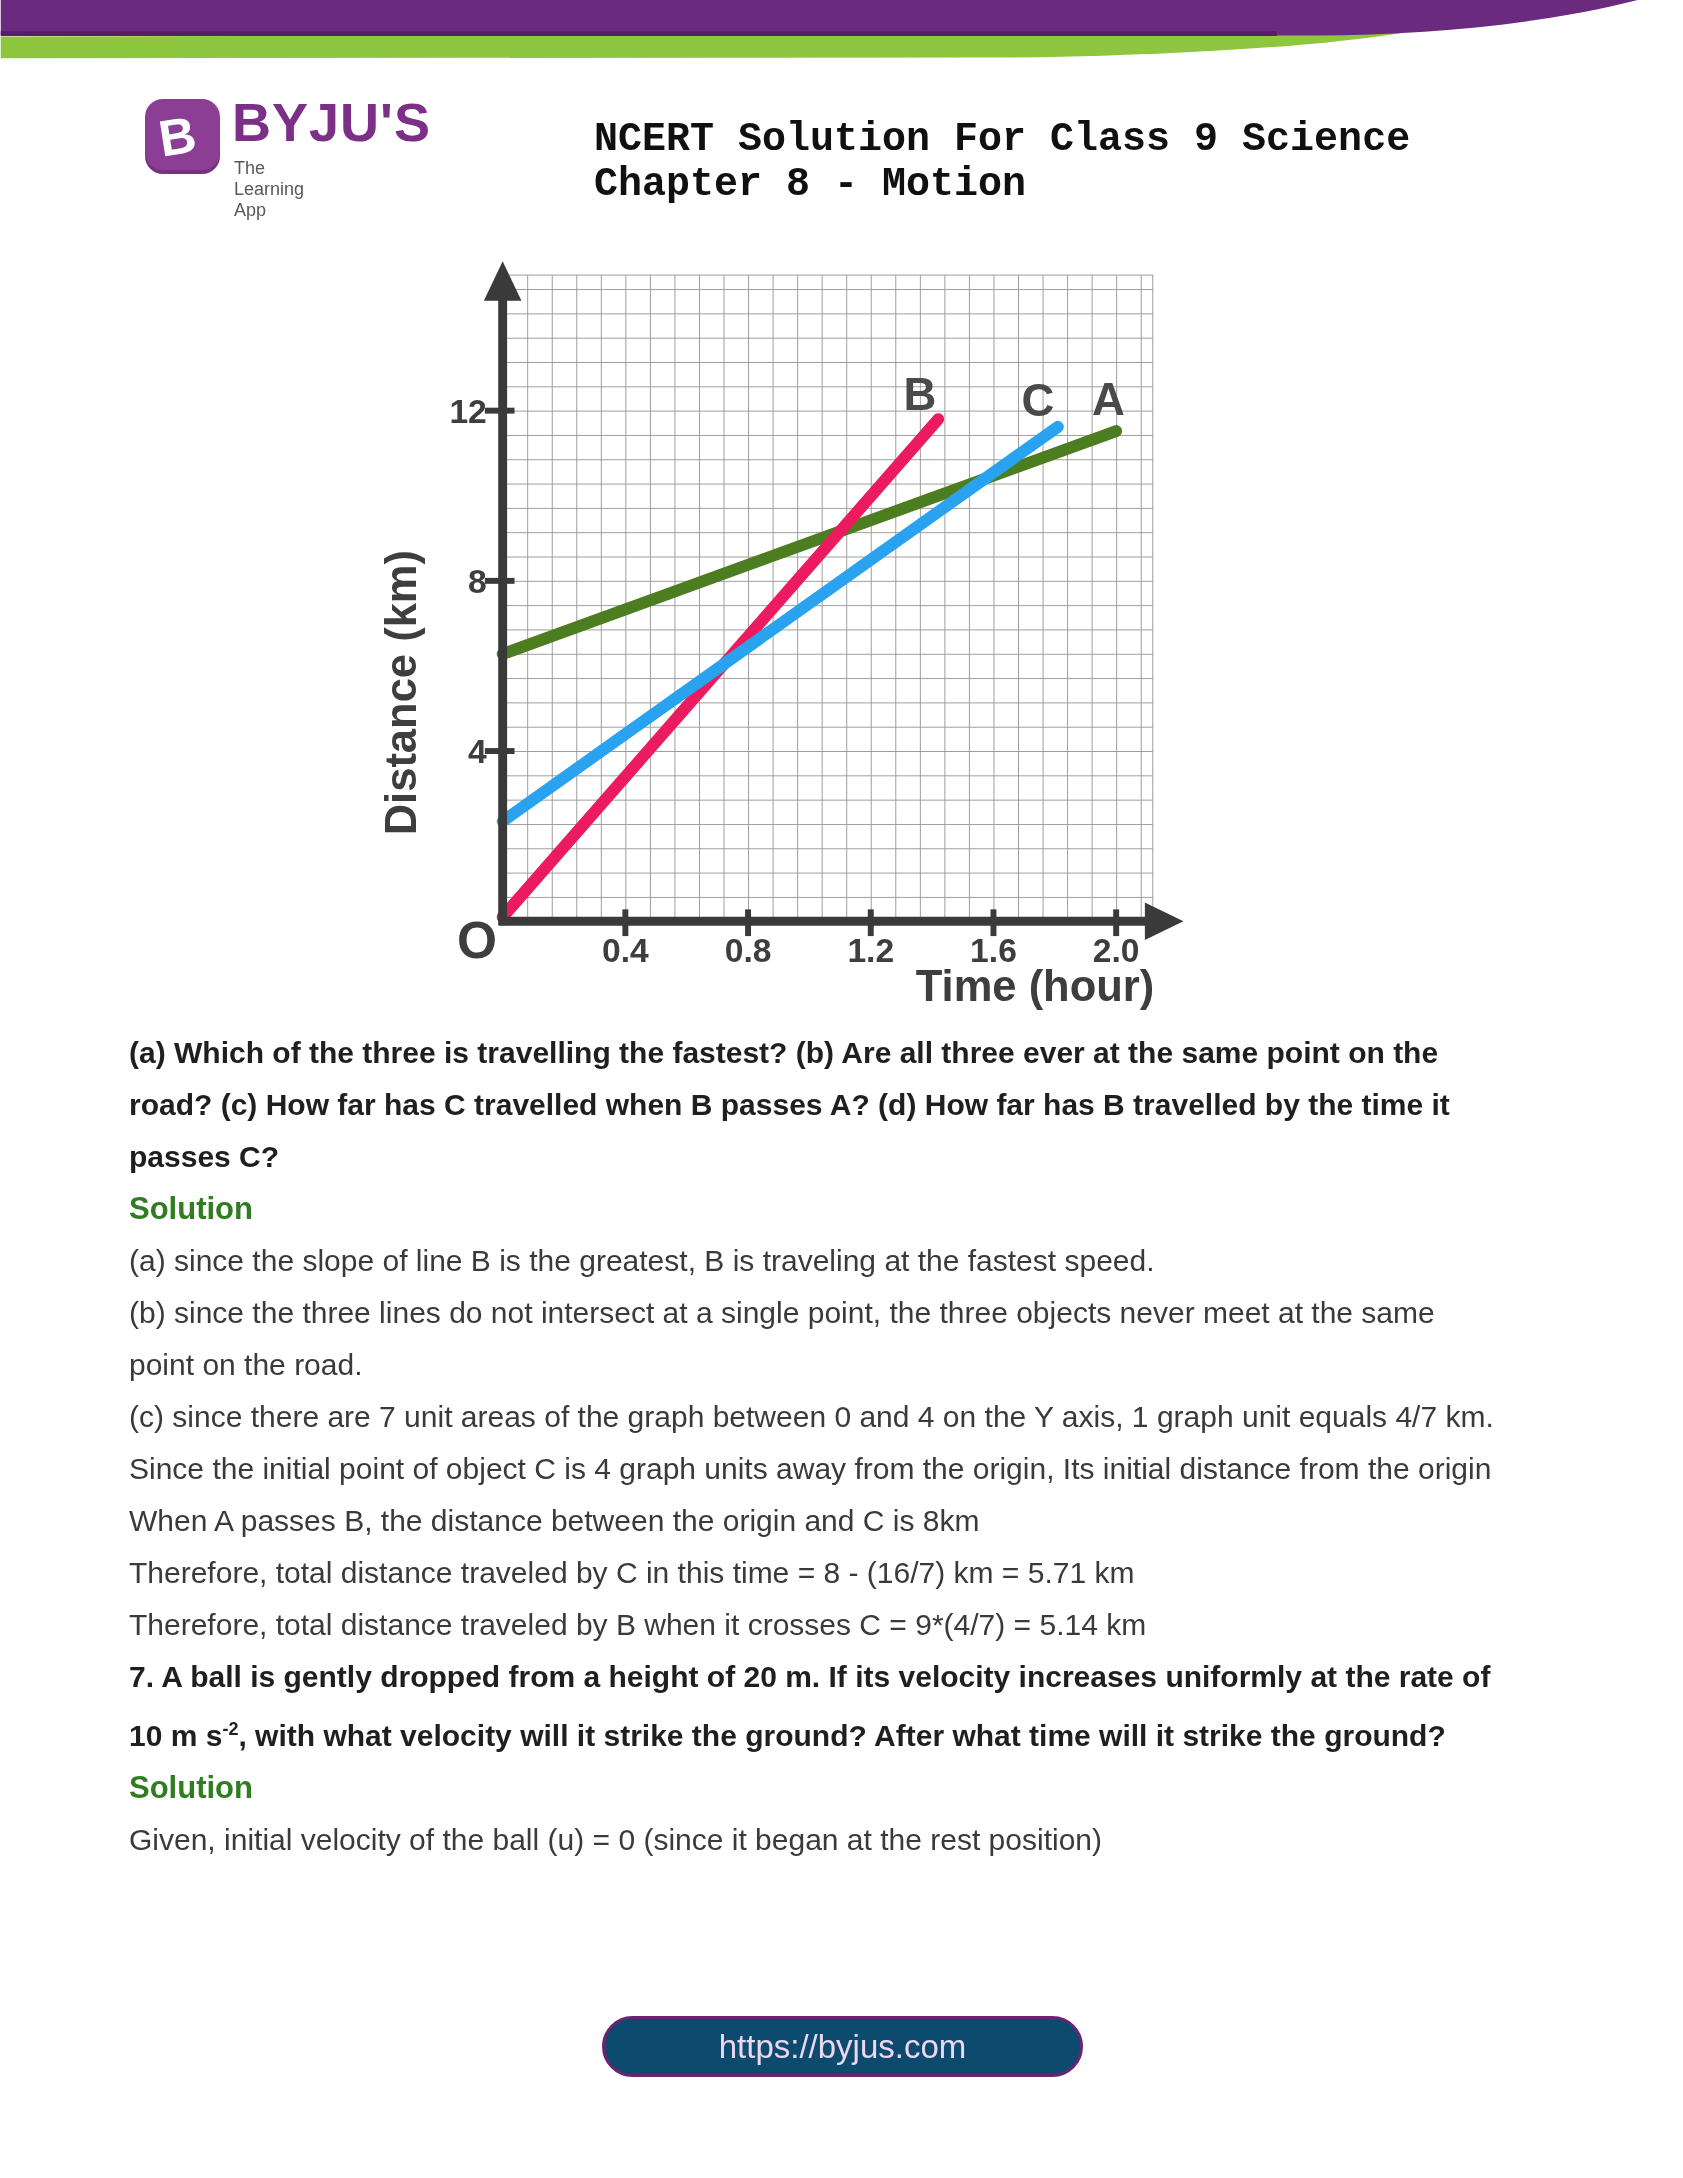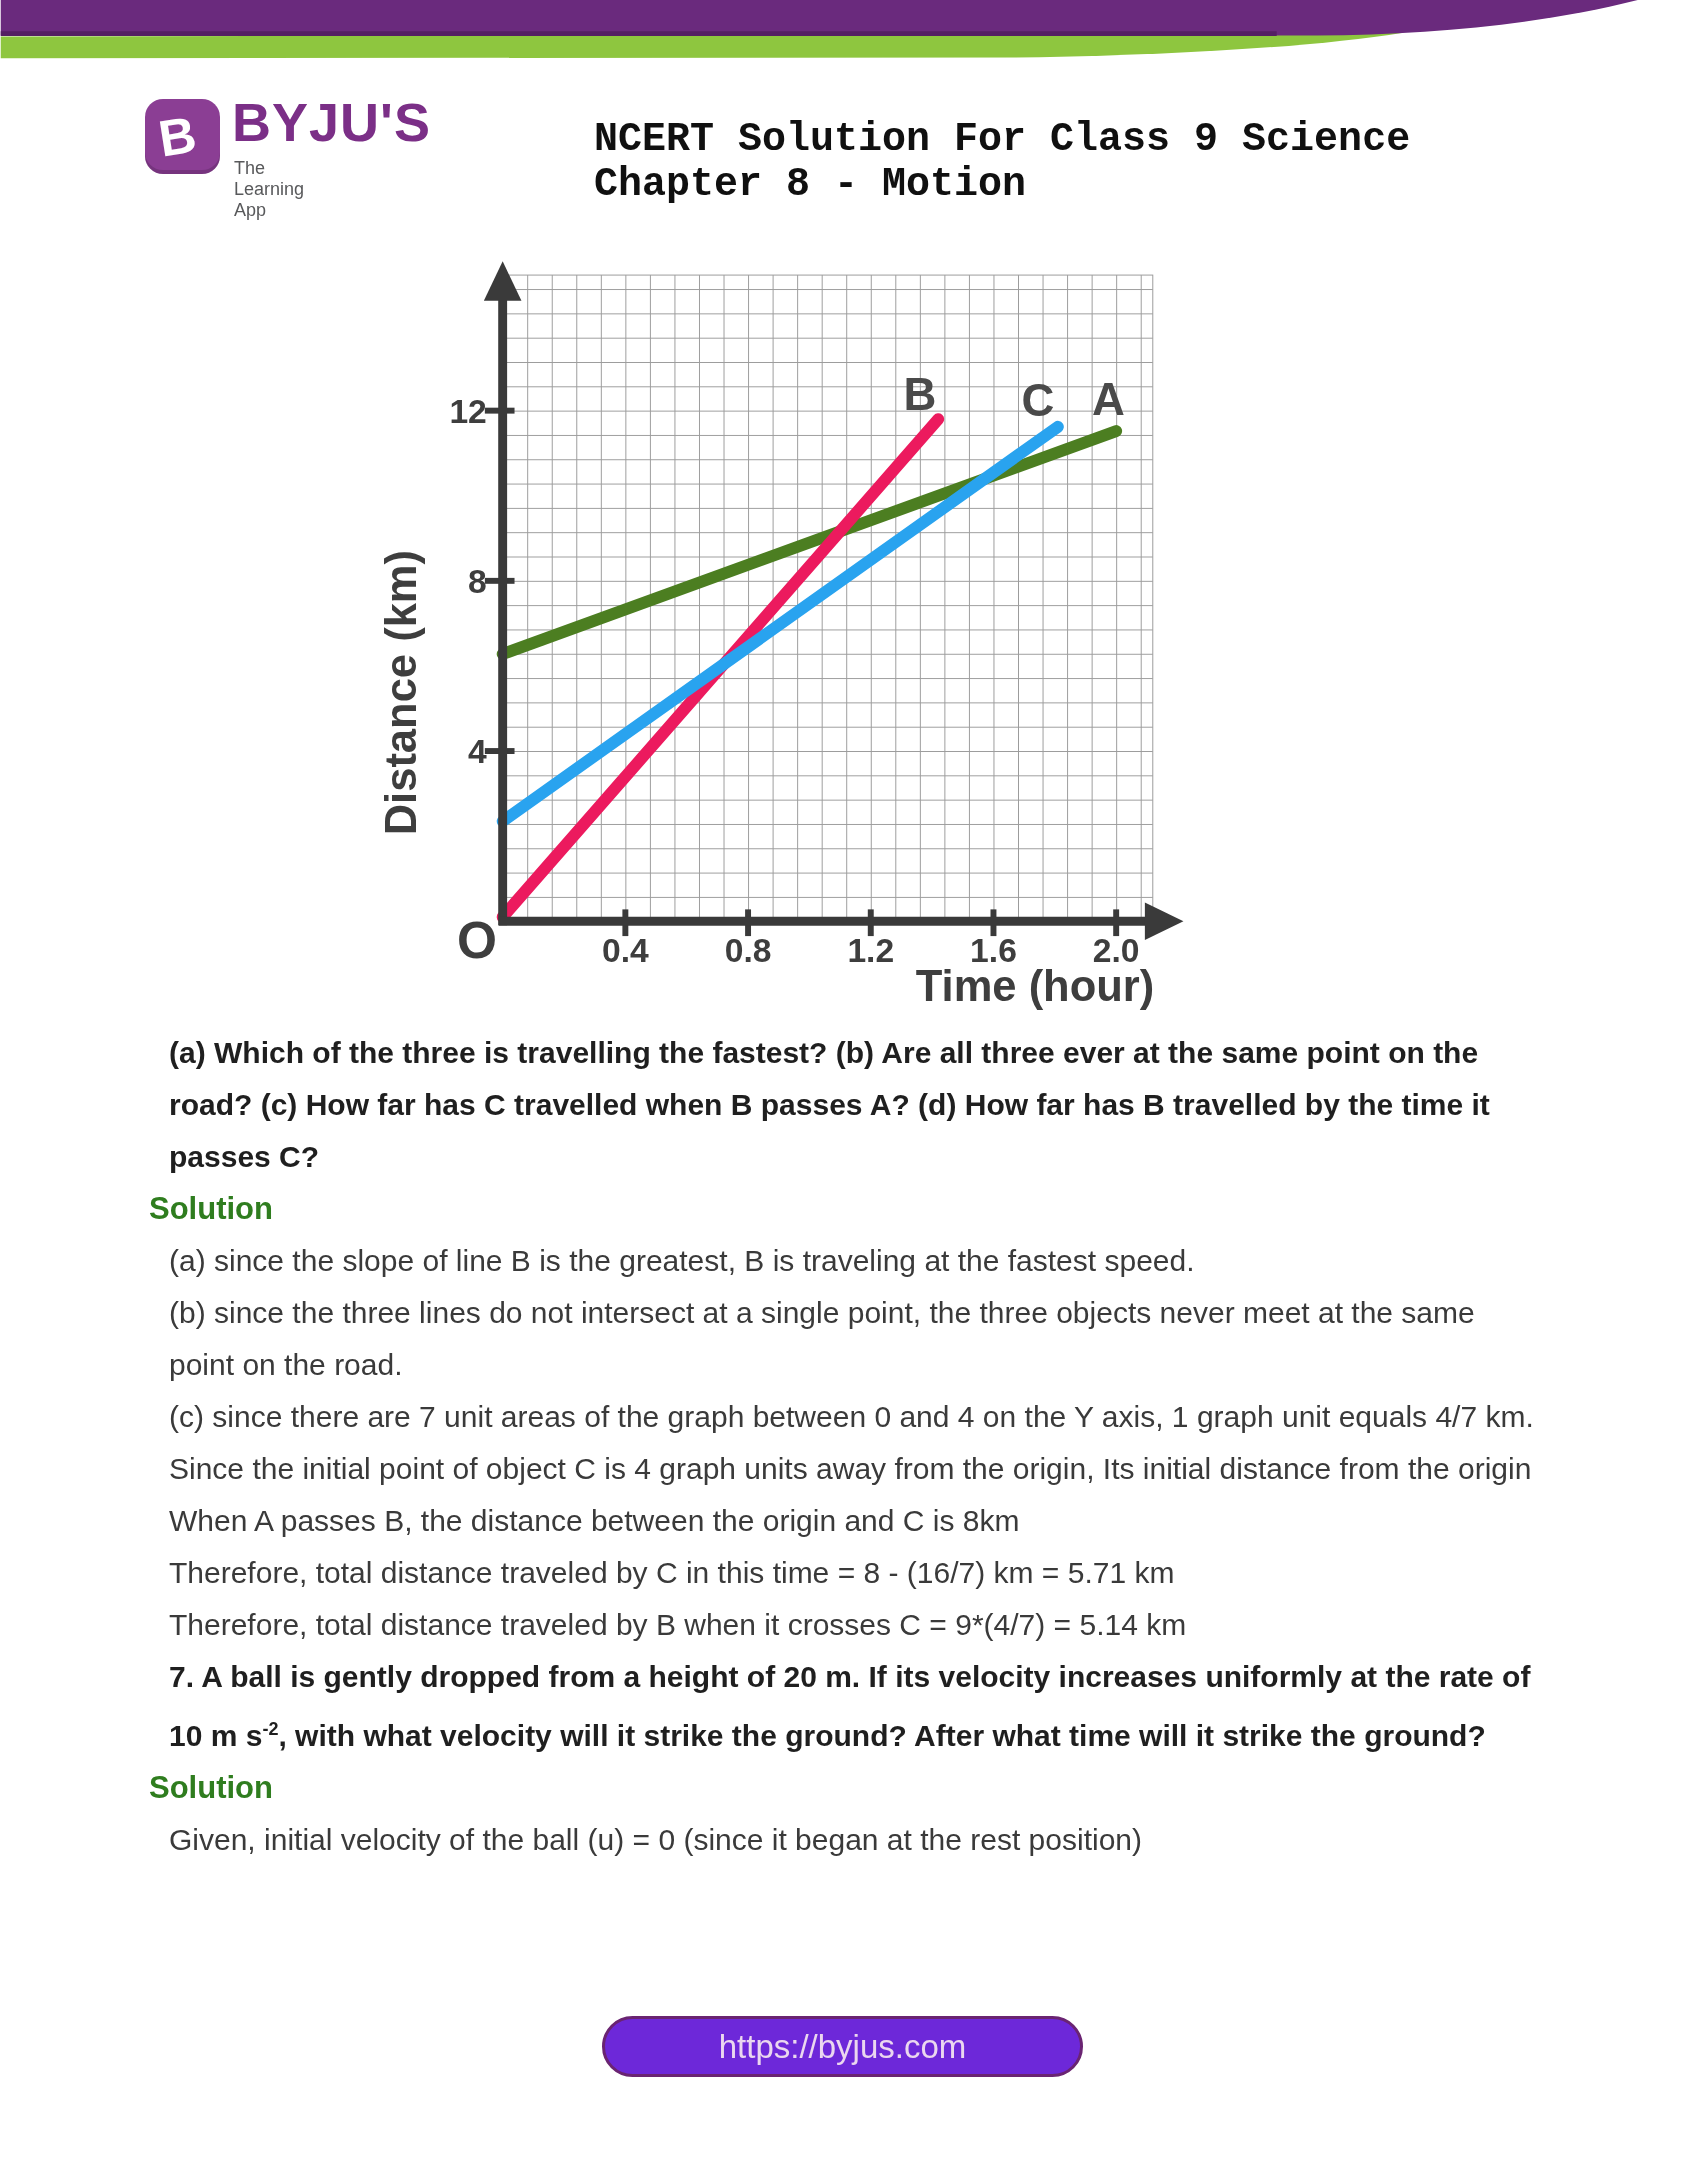--- a/index.html
+++ b/index.html
@@ -31,28 +31,28 @@
   .axis-label{font-family:"Liberation Sans",sans-serif;font-weight:bold;font-size:44px;fill:#3E3E3E;}
   .origin-label{font-family:"Liberation Sans",sans-serif;font-weight:bold;font-size:52px;fill:#3E3E3E;}
   .series-label{font-family:"Liberation Sans",sans-serif;font-weight:bold;font-size:46px;fill:#4A4A4A;}
   .tick-mark{stroke:#3A3A3A;stroke-width:6;}
   .axis-line{stroke:#3A3A3A;stroke-width:9;}
   
   .text-col{
     position:absolute;left:129px;top:1027px;width:1445px;
     font-size:30px;line-height:52px;color:#3A3A3A;
   }
-  .text-col div{white-space:nowrap;margin-left:20px;}
+  .text-col div{white-space:nowrap;}
   .question{font-weight:bold;color:#1F1F1F;}
   .sol-head{font-weight:bold;color:#2F7D1F;font-size:31px;}
   sup{font-size:60%;}
   
   .url-pill{
     position:absolute;left:602px;top:2016px;width:481px;height:61px;border-radius:32px;
-    background:#6d28d9;border:3px solid #6A2472;box-sizing:border-box;
+    background:#0c4a6e;border:3px solid #6A2472;box-sizing:border-box;
     text-align:center;line-height:55px;font-size:33px;color:#EBD7EF;cursor:pointer;
   }
 </style>
 </head>
 <body>
 
 <svg class="header-wave" viewBox="0 0 1700 92" aria-hidden="true">
   <path d="M0 37 L1418 33 C1330 47 1200 55 1050 58 L0 59 Z" fill="#8EC63F"></path>
   <path d="M0 0 L1655 0 C1560 24 1450 35 1330 36 L0 36 Z" fill="#6A2A7D"></path>
   <path d="M0 34 L1290 34" stroke="#541F63" stroke-width="5" fill="none"></path>

